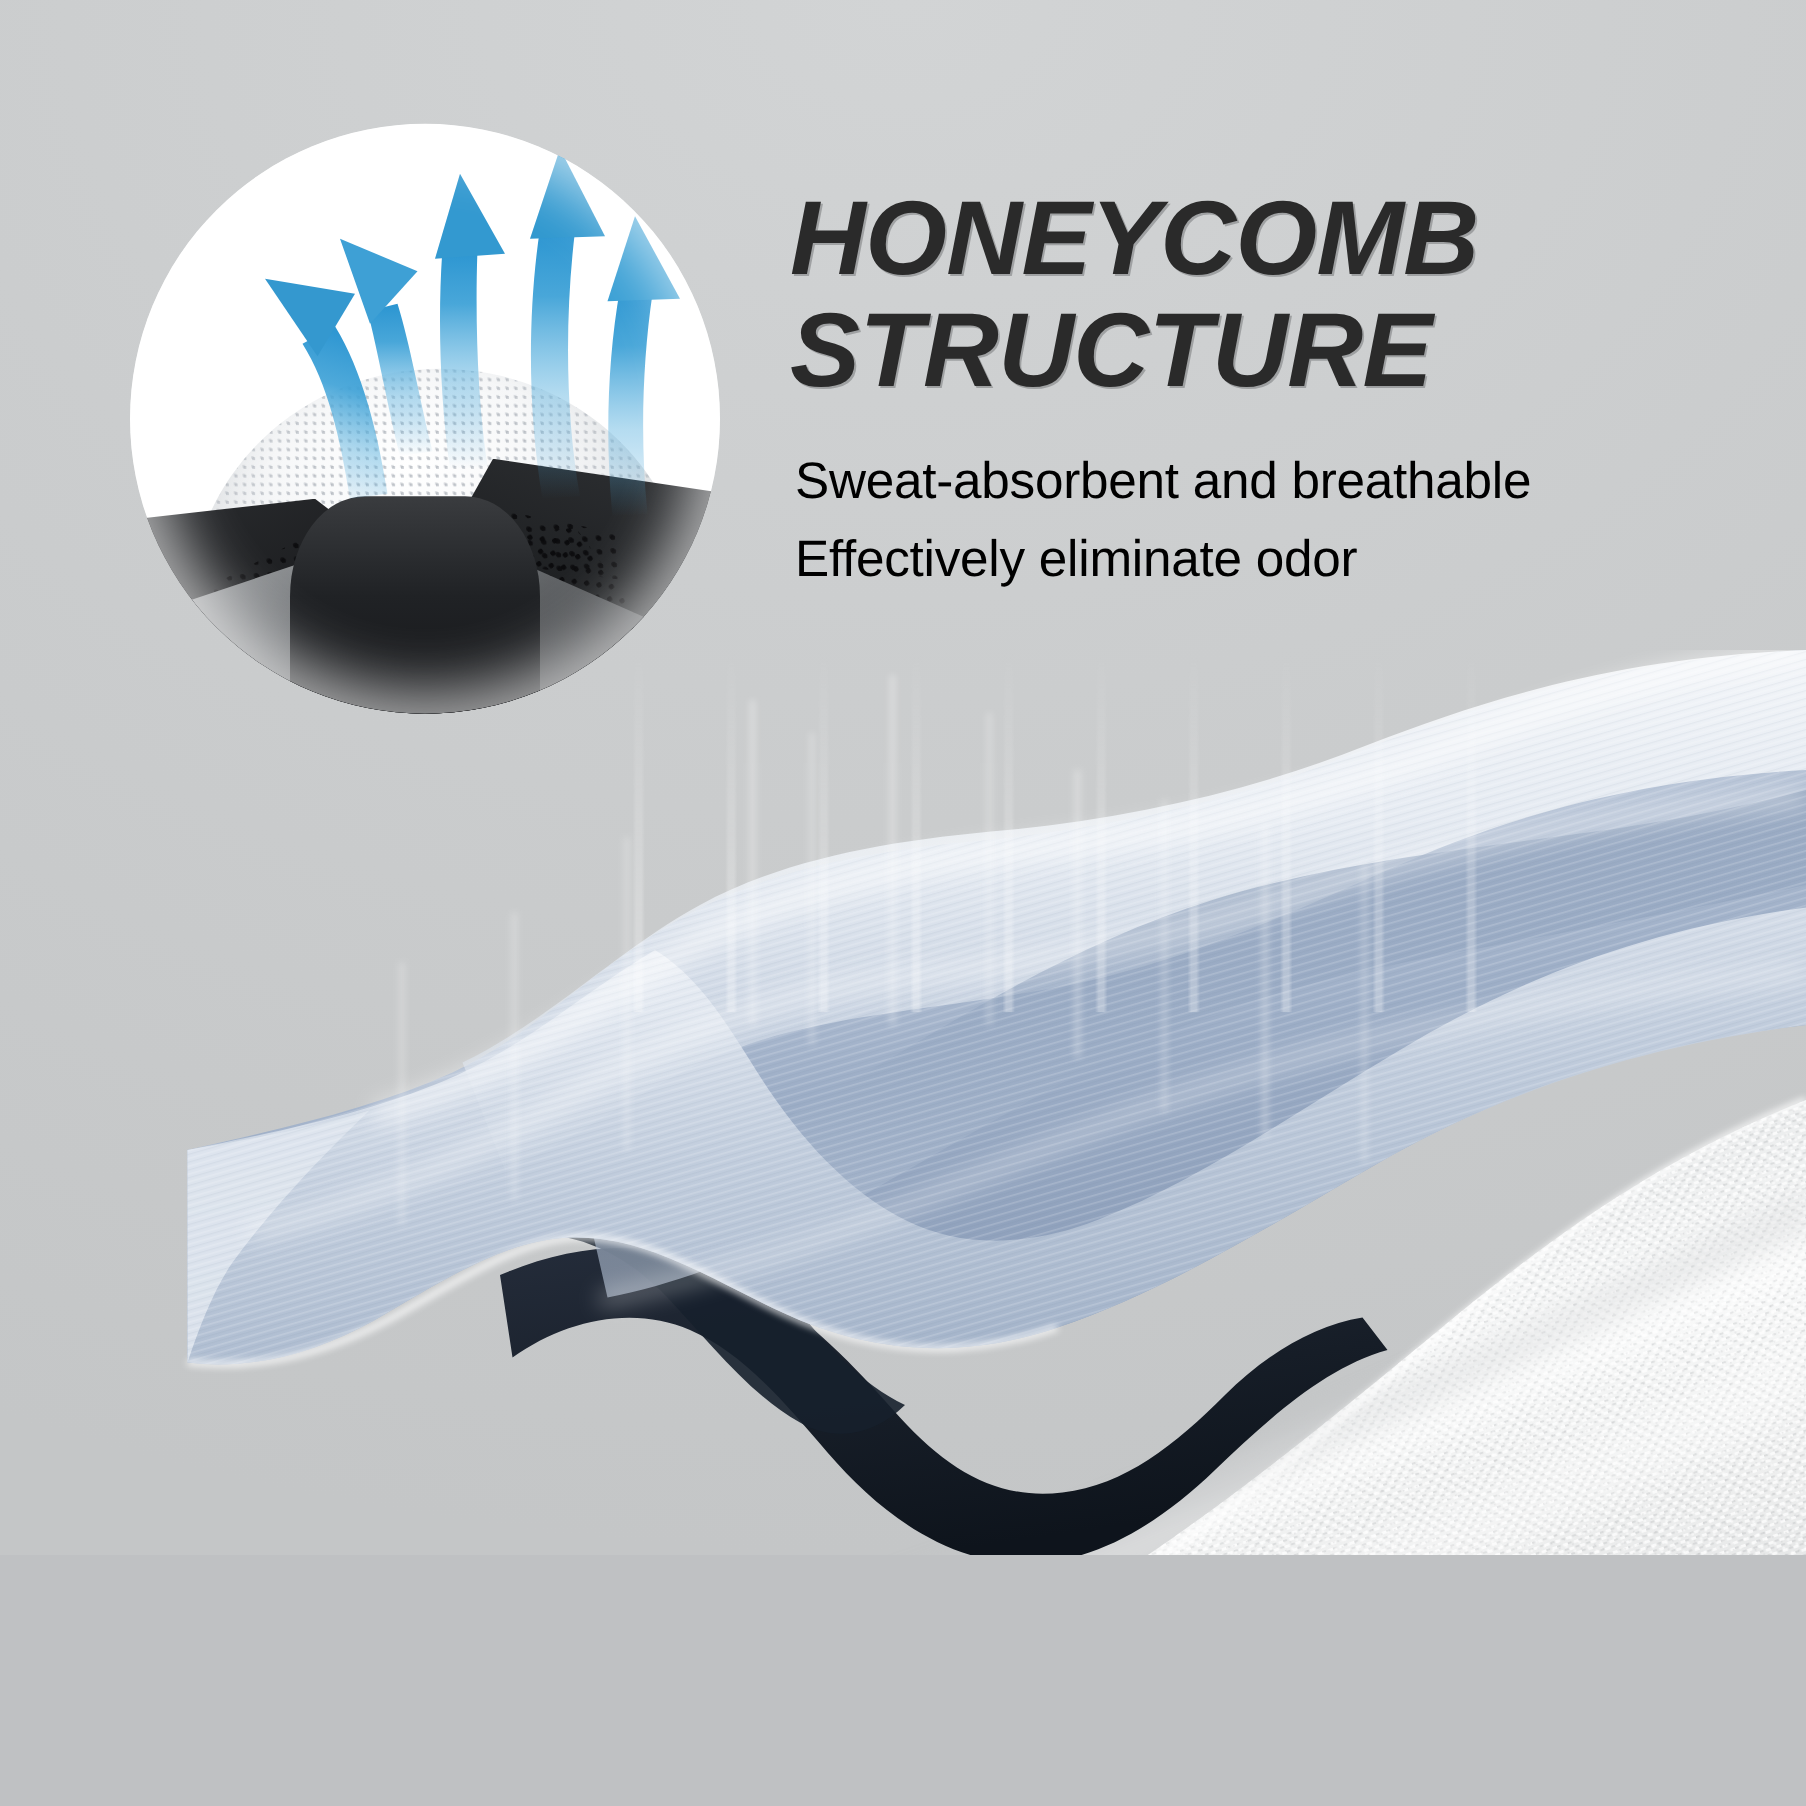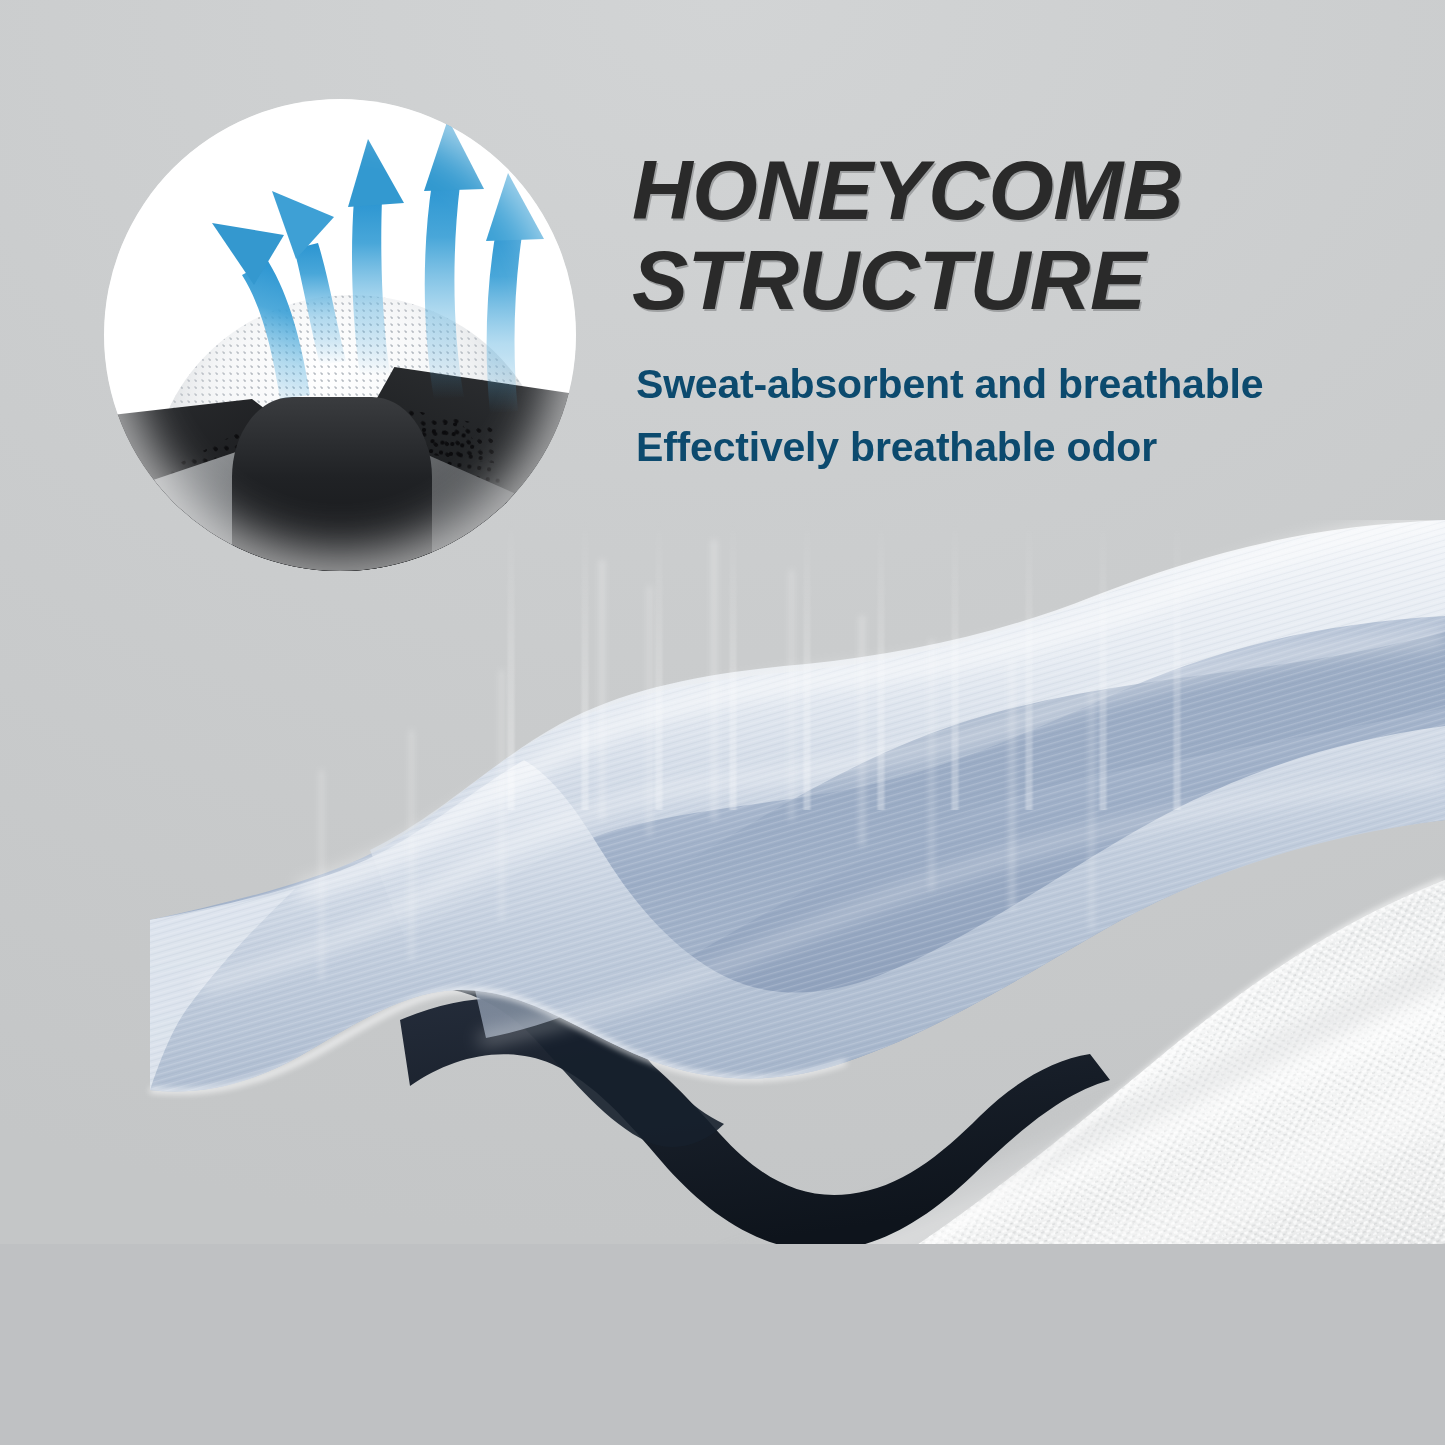--- a/index.html
+++ b/index.html
@@ -188,24 +188,24 @@
     color: #2a2a2a;
     text-shadow: 1.5px 1.5px 0 rgba(120,122,124,.55);
     white-space: nowrap;
   }
   .title-line-2 {
     margin-top: 4px;
   }
   .subtitle {
     margin: 30px 0 0 4px;
     font-family: "Liberation Sans", sans-serif;
-    font-weight: 700;
+    font-weight: 400;
     font-size: 41px;
     line-height: 1.52;
-    color: #0c4a6e;
+    color: #000000;
     letter-spacing: -0.2px;
   }
   .subtitle div { white-space: nowrap; }
 
   
   .fabric-scene {
     position: absolute;
     left: 0;
     top: 520px;
     width: 1445px;
@@ -571,17 +571,17 @@
     </svg>
 
     <div class="circle-vignette"></div>
   </div>
 
   <div class="headline">
     <h1 class="title">HONEYCOMB</h1>
     <h1 class="title title-line-2">STRUCTURE</h1>
     <div class="subtitle">
       <div>Sweat-absorbent and breathable</div>
-      <div>Effectively breathable odor</div>
+      <div>Effectively eliminate odor</div>
     </div>
   </div>
 
 </div>
 
 </body></html>

